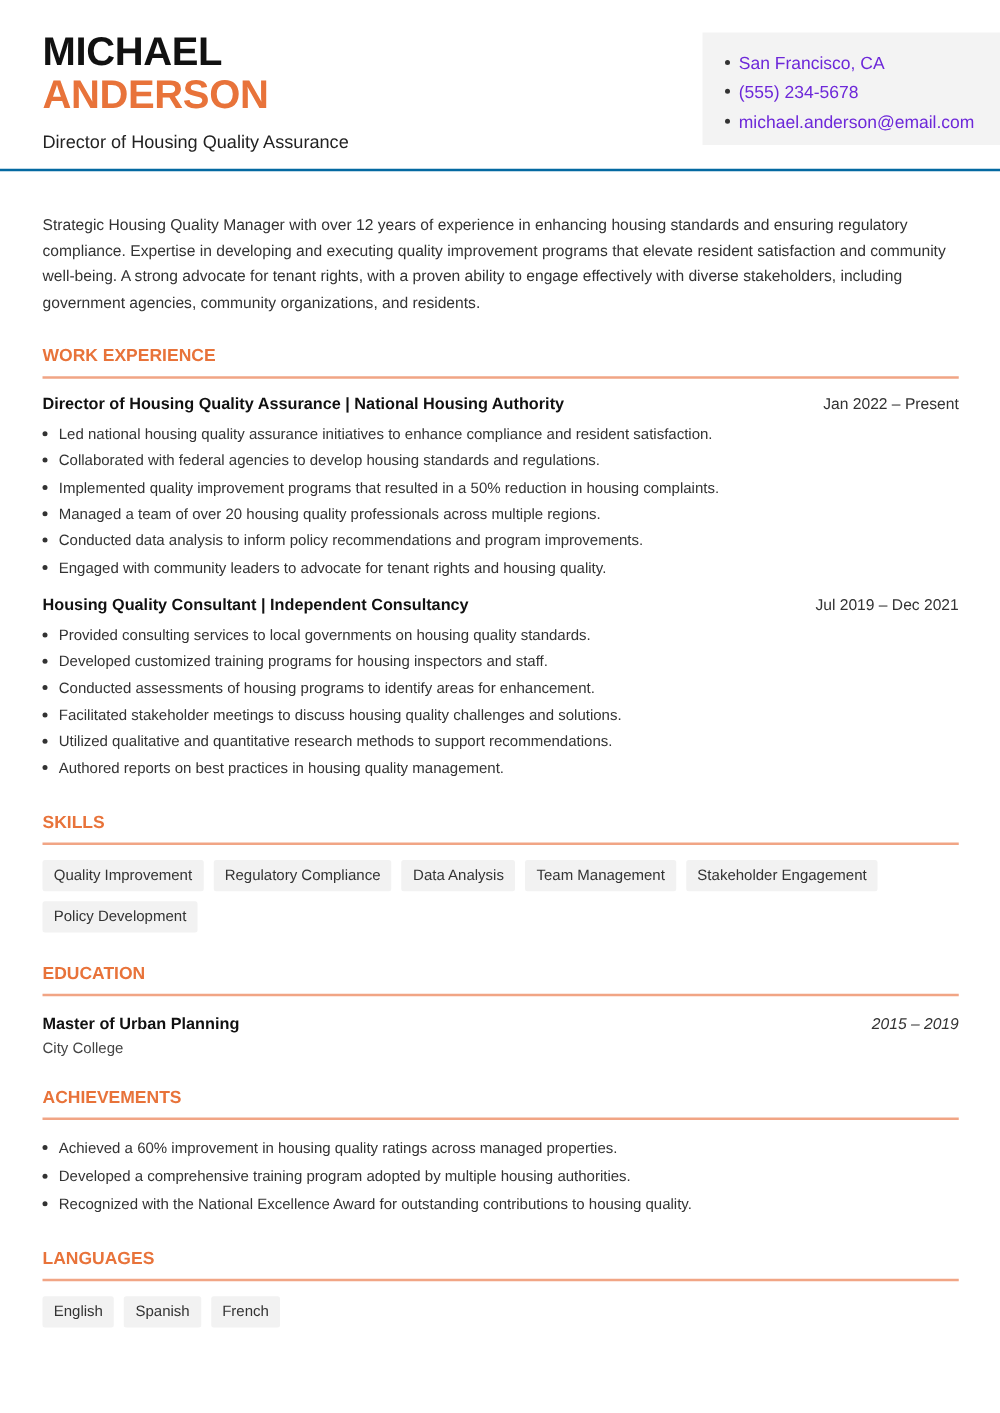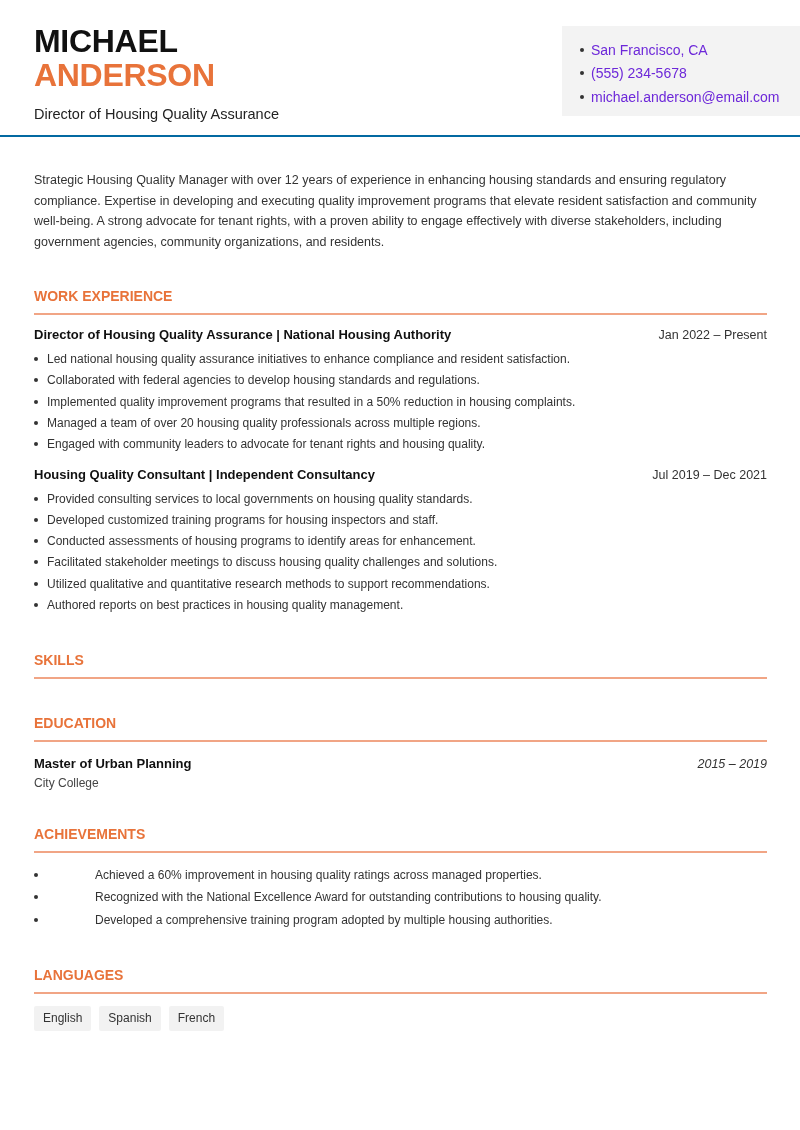--- a/index.html
+++ b/index.html
@@ -12,41 +12,41 @@
     .last-name { font-size: 32px; font-weight: 700; color: #e8733a; line-height: 34px; letter-spacing: -0.3px; }
     .job-title { font-size: 14.5px; color: #222222; margin-top: 14px; }
 
     .contact-box { position: absolute; left: 562px; top: 26px; width: 238px; height: 90px; background: #f3f3f3; padding: 12px 0 0 18px; }
     .contact-item { display: flex; align-items: center; font-size: 14px; color: #6d28d9; height: 23.5px; }
     .bullet { display: inline-block; width: 4px; height: 4px; background: #333; border-radius: 50%; margin-right: 7px; flex-shrink: 0; }
 
     .content { position: absolute; left: 34px; top: 170px; width: 733px; }
     .summary { font-size: 12.5px; line-height: 20.6px; color: #333; }
 
-    .section-title { font-size: 14px; font-weight: 700; color: #e8733a; margin-top: 36px; padding-bottom: 9px; border-bottom: 2px solid #f1a585; }
+    .section-title { font-size: 14px; font-weight: 700; color: #e8733a; margin-top: 24px; padding-bottom: 9px; border-bottom: 2px solid #f1a585; }
 
     .job { margin-top: 12px; }
     .job-head { display: flex; justify-content: space-between; align-items: baseline; margin-bottom: 6px; }
     .job-title-line { font-size: 13px; font-weight: 700; color: #111; }
     .job-date { font-size: 12.5px; color: #333; }
     .bullets { list-style: none; }
     .bullets li { display: flex; align-items: center; font-size: 12px; color: #333; height: 21.3px; }
     .bullets li .bullet { margin-left: 0; margin-right: 9px; }
 
     .tags { display: flex; flex-wrap: wrap; gap: 8px 8px; margin-top: 12px; }
     .tag { background: #f2f2f2; font-size: 12px; color: #333; padding: 0 9px; height: 25px; line-height: 25px; border-radius: 2px; }
 
     .edu { margin-top: 14px; }
     .edu-head { display: flex; justify-content: space-between; align-items: baseline; gap: 16px; }
     .edu-degree { font-size: 13px; font-weight: 700; color: #111; }
     .edu-date { font-size: 12.5px; color: #333; font-style: italic; }
     .edu-school { font-size: 12px; color: #444; margin-top: 5px; }
 
     .ach { margin-top: 11px; }
-    .ach li { height: 22.5px; gap: 48px; }
+    .ach li { height: 22.5px; }
   </style>
 </head>
 <body>
 
 <div class="header">
   <div class="name-block">
     <div class="first-name">MICHAEL</div>
     <div class="last-name">ANDERSON</div>
     <div class="job-title">Director of Housing Quality Assurance</div>
   </div>
@@ -88,20 +88,24 @@
       <li>
           <span class="bullet"></span>
           <span>Implemented quality improvement programs that resulted in a 50% reduction in housing complaints.</span>
         </li>
       <li>
           <span class="bullet"></span>
           <span>Managed a team of over 20 housing quality professionals across multiple regions.</span>
         </li>
       <li>
           <span class="bullet"></span>
+          <span>Conducted data analysis to inform policy recommendations and program improvements.</span>
+        </li>
+      <li>
+          <span class="bullet"></span>
           <span>Engaged with community leaders to advocate for tenant rights and housing quality.</span>
         </li>
     </ul>
   </div>
 
   <div class="job">
     <div class="job-head">
       <span class="job-title-line">Housing Quality Consultant | Independent Consultancy</span>
       <span class="job-date">Jul 2019 – Dec 2021</span>
     </div>
@@ -127,43 +131,51 @@
           <span>Utilized qualitative and quantitative research methods to support recommendations.</span>
         </li>
       <li>
           <span class="bullet"></span>
           <span>Authored reports on best practices in housing quality management.</span>
         </li>
     </ul>
   </div>
 
   <div class="section-title">SKILLS</div>
+  <div class="tags">
+    <span class="tag">Quality Improvement</span>
+    <span class="tag">Regulatory Compliance</span>
+    <span class="tag">Data Analysis</span>
+    <span class="tag">Team Management</span>
+    <span class="tag">Stakeholder Engagement</span>
+    <span class="tag">Policy Development</span>
+  </div>
 
   <div class="section-title">EDUCATION</div>
   <div class="edu">
     <div class="edu-head">
       <span class="edu-degree">Master of Urban Planning</span>
       <span class="edu-date">2015 – 2019</span>
     </div>
     <div class="edu-school">City College</div>
   </div>
 
   <div class="section-title">ACHIEVEMENTS</div>
   <ul class="bullets ach">
     <li>
         <span class="bullet"></span>
         <span>Achieved a 60% improvement in housing quality ratings across managed properties.</span>
       </li>
     <li>
         <span class="bullet"></span>
-        <span>Recognized with the National Excellence Award for outstanding contributions to housing quality.</span>
+        <span>Developed a comprehensive training program adopted by multiple housing authorities.</span>
       </li>
     <li>
         <span class="bullet"></span>
-        <span>Developed a comprehensive training program adopted by multiple housing authorities.</span>
+        <span>Recognized with the National Excellence Award for outstanding contributions to housing quality.</span>
       </li>
   </ul>
 
   <div class="section-title">LANGUAGES</div>
   <div class="tags">
     <span class="tag">English</span>
     <span class="tag">Spanish</span>
     <span class="tag">French</span>
   </div>
 </div>

